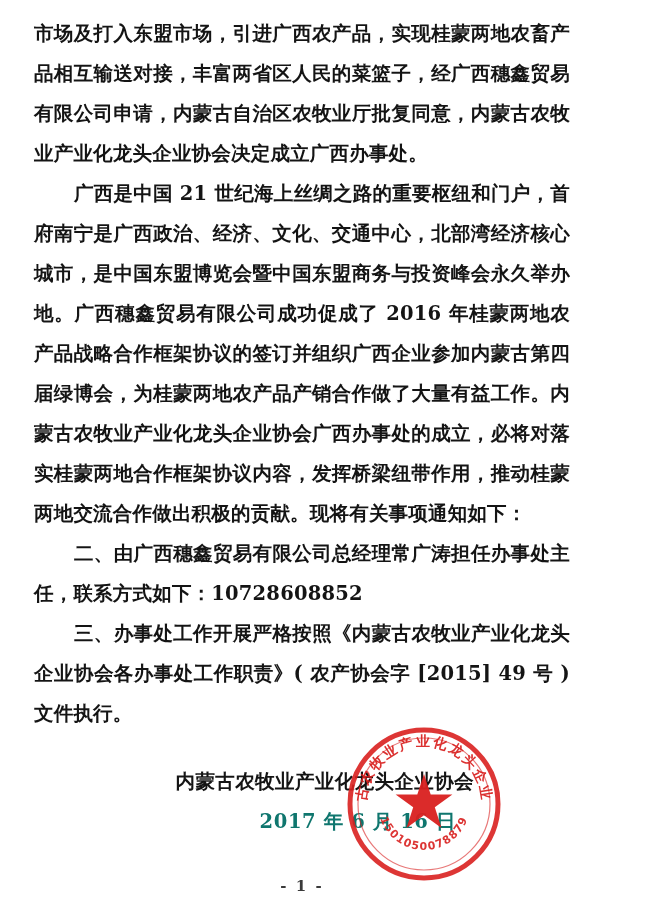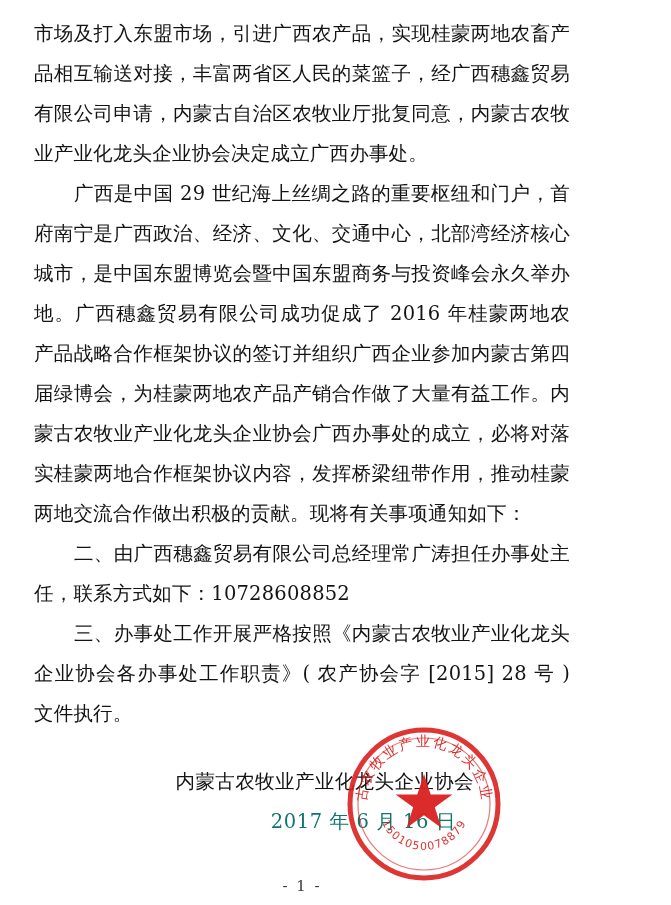--- a/index.html
+++ b/index.html
@@ -14,20 +14,21 @@
     overflow: hidden;
     font-family: "DejaVu Serif", "Liberation Serif", serif;
     color: #1a1a1a;
   }
   .page {
     position: relative;
     width: 604px;
     height: 905px;
     box-sizing: border-box;
     padding: 14px 34px 0 34px;
+    font-weight: bold;
   }
   .para {
     font-size: 19.5px;
     line-height: 40px;
     text-align: justify;
     text-justify: inter-ideograph;
     letter-spacing: 0.2px;
     margin: 0 0 0 0;
     color: #141414;
   }
@@ -75,23 +76,23 @@
     color: #3a3a3a;
     letter-spacing: 2px;
   }
 </style>
 </head>
 <body>
 
 <div class="page">
 
   <p class="para">市场及打入东盟市场，引进广西农产品，实现桂蒙两地农畜产品相互输送对接，丰富两省区人民的菜篮子，经广西穗鑫贸易有限公司申请，内蒙古自治区农牧业厅批复同意，内蒙古农牧业产业化龙头企业协会决定成立广西办事处。</p>
-  <p class="para indent">广西是中国 29 世纪海上丝绸之路的重要枢纽和门户，首府南宁是广西政治、经济、文化、交通中心，北部湾经济核心城市，是中国东盟博览会暨中国东盟商务与投资峰会永久举办地。广西穗鑫贸易有限公司成功促成了 2016 年桂蒙两地农产品战略合作框架协议的签订并组织广西企业参加内蒙古第四届绿博会，为桂蒙两地农产品产销合作做了大量有益工作。内蒙古农牧业产业化龙头企业协会广西办事处的成立，必将对落实桂蒙两地合作框架协议内容，发挥桥梁纽带作用，推动桂蒙两地交流合作做出积极的贡献。现将有关事项通知如下：</p>
+  <p class="para indent">广西是中国 21 世纪海上丝绸之路的重要枢纽和门户，首府南宁是广西政治、经济、文化、交通中心，北部湾经济核心城市，是中国东盟博览会暨中国东盟商务与投资峰会永久举办地。广西穗鑫贸易有限公司成功促成了 2016 年桂蒙两地农产品战略合作框架协议的签订并组织广西企业参加内蒙古第四届绿博会，为桂蒙两地农产品产销合作做了大量有益工作。内蒙古农牧业产业化龙头企业协会广西办事处的成立，必将对落实桂蒙两地合作框架协议内容，发挥桥梁纽带作用，推动桂蒙两地交流合作做出积极的贡献。现将有关事项通知如下：</p>
   <p class="para indent">二、由广西穗鑫贸易有限公司总经理常广涛担任办事处主任，联系方式如下：10728608852</p>
-  <p class="para indent">三、办事处工作开展严格按照《内蒙古农牧业产业化龙头企业协会各办事处工作职责》( 农产协会字 [2015] 28 号 ) 文件执行。</p>
+  <p class="para indent">三、办事处工作开展严格按照《内蒙古农牧业产业化龙头企业协会各办事处工作职责》( 农产协会字 [2015] 49 号 ) 文件执行。</p>
 
   <div class="signature-block">
     <div class="sig-line">内蒙古农牧业产业化龙头企业协会</div>
     <div class="sig-date">2017 年 6 月 16 日</div>
   </div>
 
   <div class="seal">
     <svg width="160" height="160" viewBox="0 0 160 160" xmlns="http://www.w3.org/2000/svg">
       <defs>
         <path id="arcTop" d="M 22 80 A 58 58 0 0 1 138 80" fill="none"></path>

